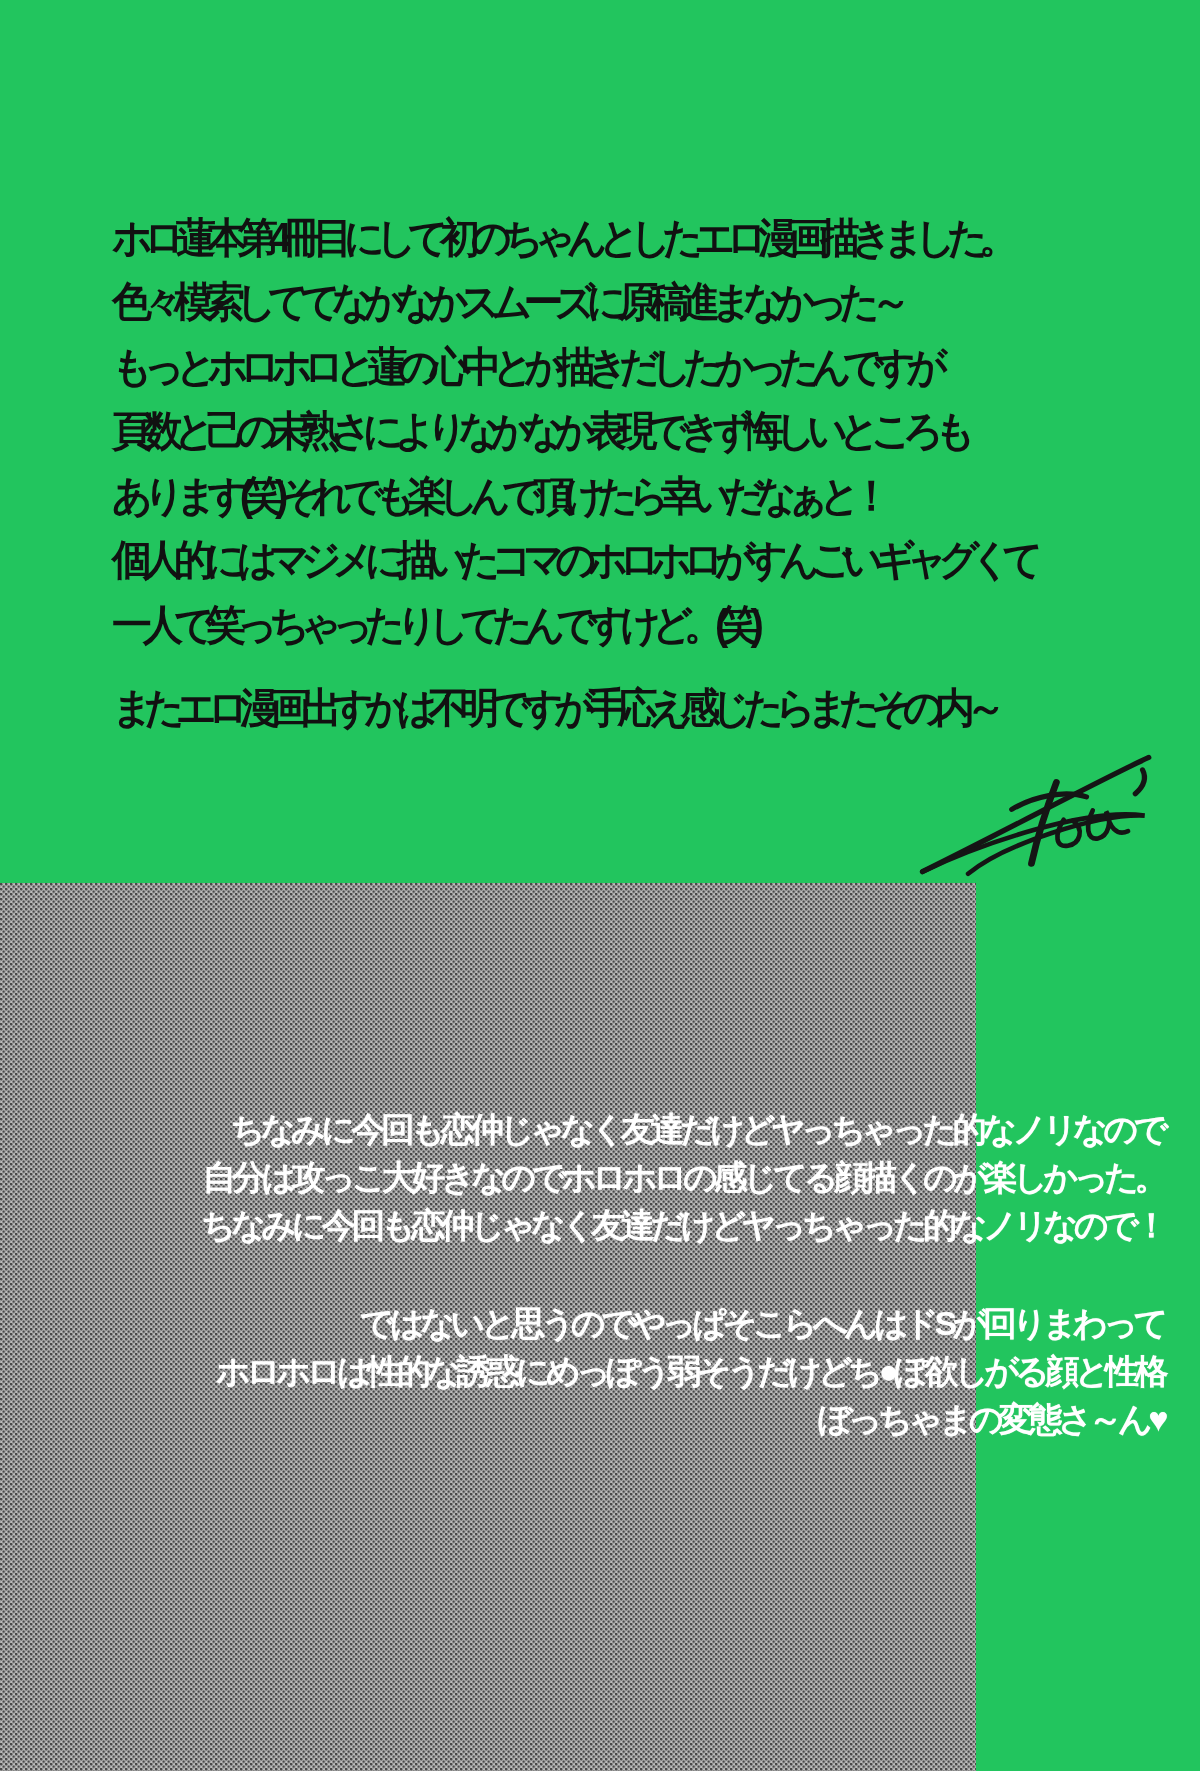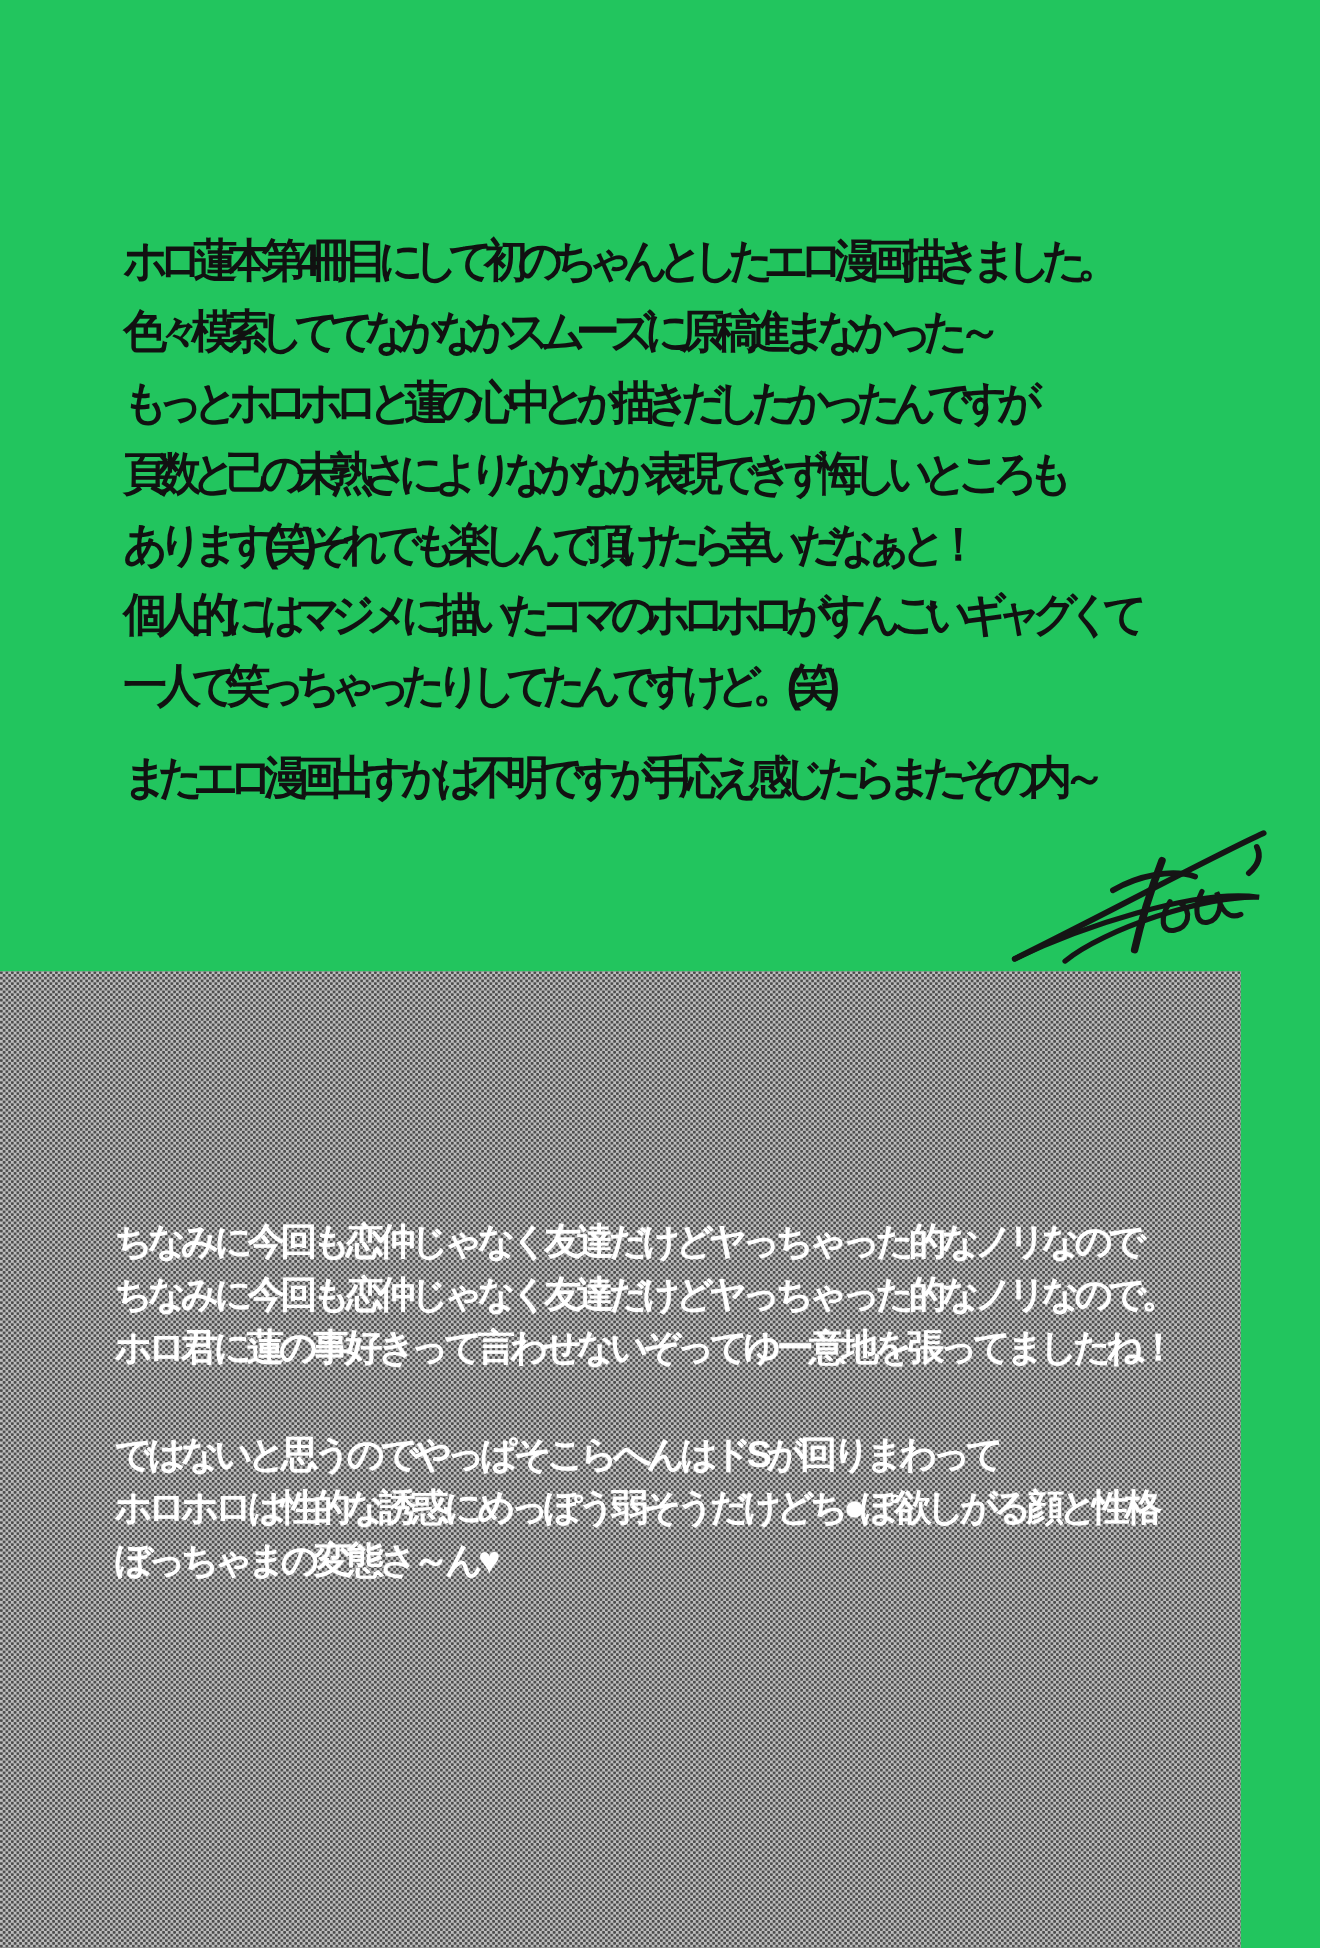--- a/index.html
+++ b/index.html
@@ -31,27 +31,28 @@
   .signature{
     position:absolute;
     left:905px;top:745px;
     width:255px;height:135px;
   }
   .signature svg{width:100%;height:100%;}
   
   .gray-section{
     position:absolute;
     left:0;top:883px;
-    width:1128px;height:888px;
+    width:976px;height:888px;
     background-color:#bdbdbd;
     background-image:
       radial-gradient(circle at 1.2px 1.2px, #4a4a4a 1.05px, rgba(0,0,0,0) 1.65px),
       radial-gradient(circle at 1.2px 1.2px, #4a4a4a 1.05px, rgba(0,0,0,0) 1.65px);
     background-size:5px 5px;
     background-position:0 0, 2.5px 2.5px;
+    text-align:right;
   }
   .gray-text{
     position:absolute;
     left:104px;top:222px;
     width:1060px;
     color:#ffffff;
     font-weight:700;
     font-size:34px;
     line-height:48px;
     letter-spacing:-4.5px;
@@ -86,22 +87,22 @@
       <path d="M100 62 C 122 49, 152 43, 172 50" stroke-width="5"></path>
       <path d="M150 72 C 141 86, 142 99, 154 97 C 166 95, 170 81, 159 73" stroke-width="4.5"></path>
       <path d="M178 63 C 171 77, 172 92, 183 90 C 193 88, 197 73, 191 64 C 194 79, 201 88, 212 83" stroke-width="4.5"></path>
       <path d="M226 24 C 230 32, 227 40, 219 47" stroke-width="5"></path>
     </svg>
   </div>
 
   <div class="gray-section">
     <div class="gray-text">
       <div class="gline">ちなみに今回も恋仲じゃなく友達だけどヤっちゃった的なノリなので</div>
-      <div class="gline">ちなみに今回も恋仲じゃなく友達だけどヤっちゃった的なノリなので。</div>
-      <div class="gline">ホロ君に蓮の事好きって言わせないぞってゆー意地を張ってましたね！</div>
+      <div class="gline">自分は攻っこ大好きなのでホロホロの感じてる顔描くのが楽しかった。</div>
+      <div class="gline">ちなみに今回も恋仲じゃなく友達だけどヤっちゃった的なノリなので！</div>
       <div class="gray-gap"></div>
       <div class="gline">ではないと思うのでやっぱそこらへんはドSが回りまわって</div>
       <div class="gline">ホロホロは性的な誘惑にめっぽう弱そうだけどち●ぽ欲しがる顔と性格</div>
       <div class="gline">ぼっちゃまの変態さ～ん♥</div>
     </div>
   </div>
 
 </div>
 
 </body></html>

